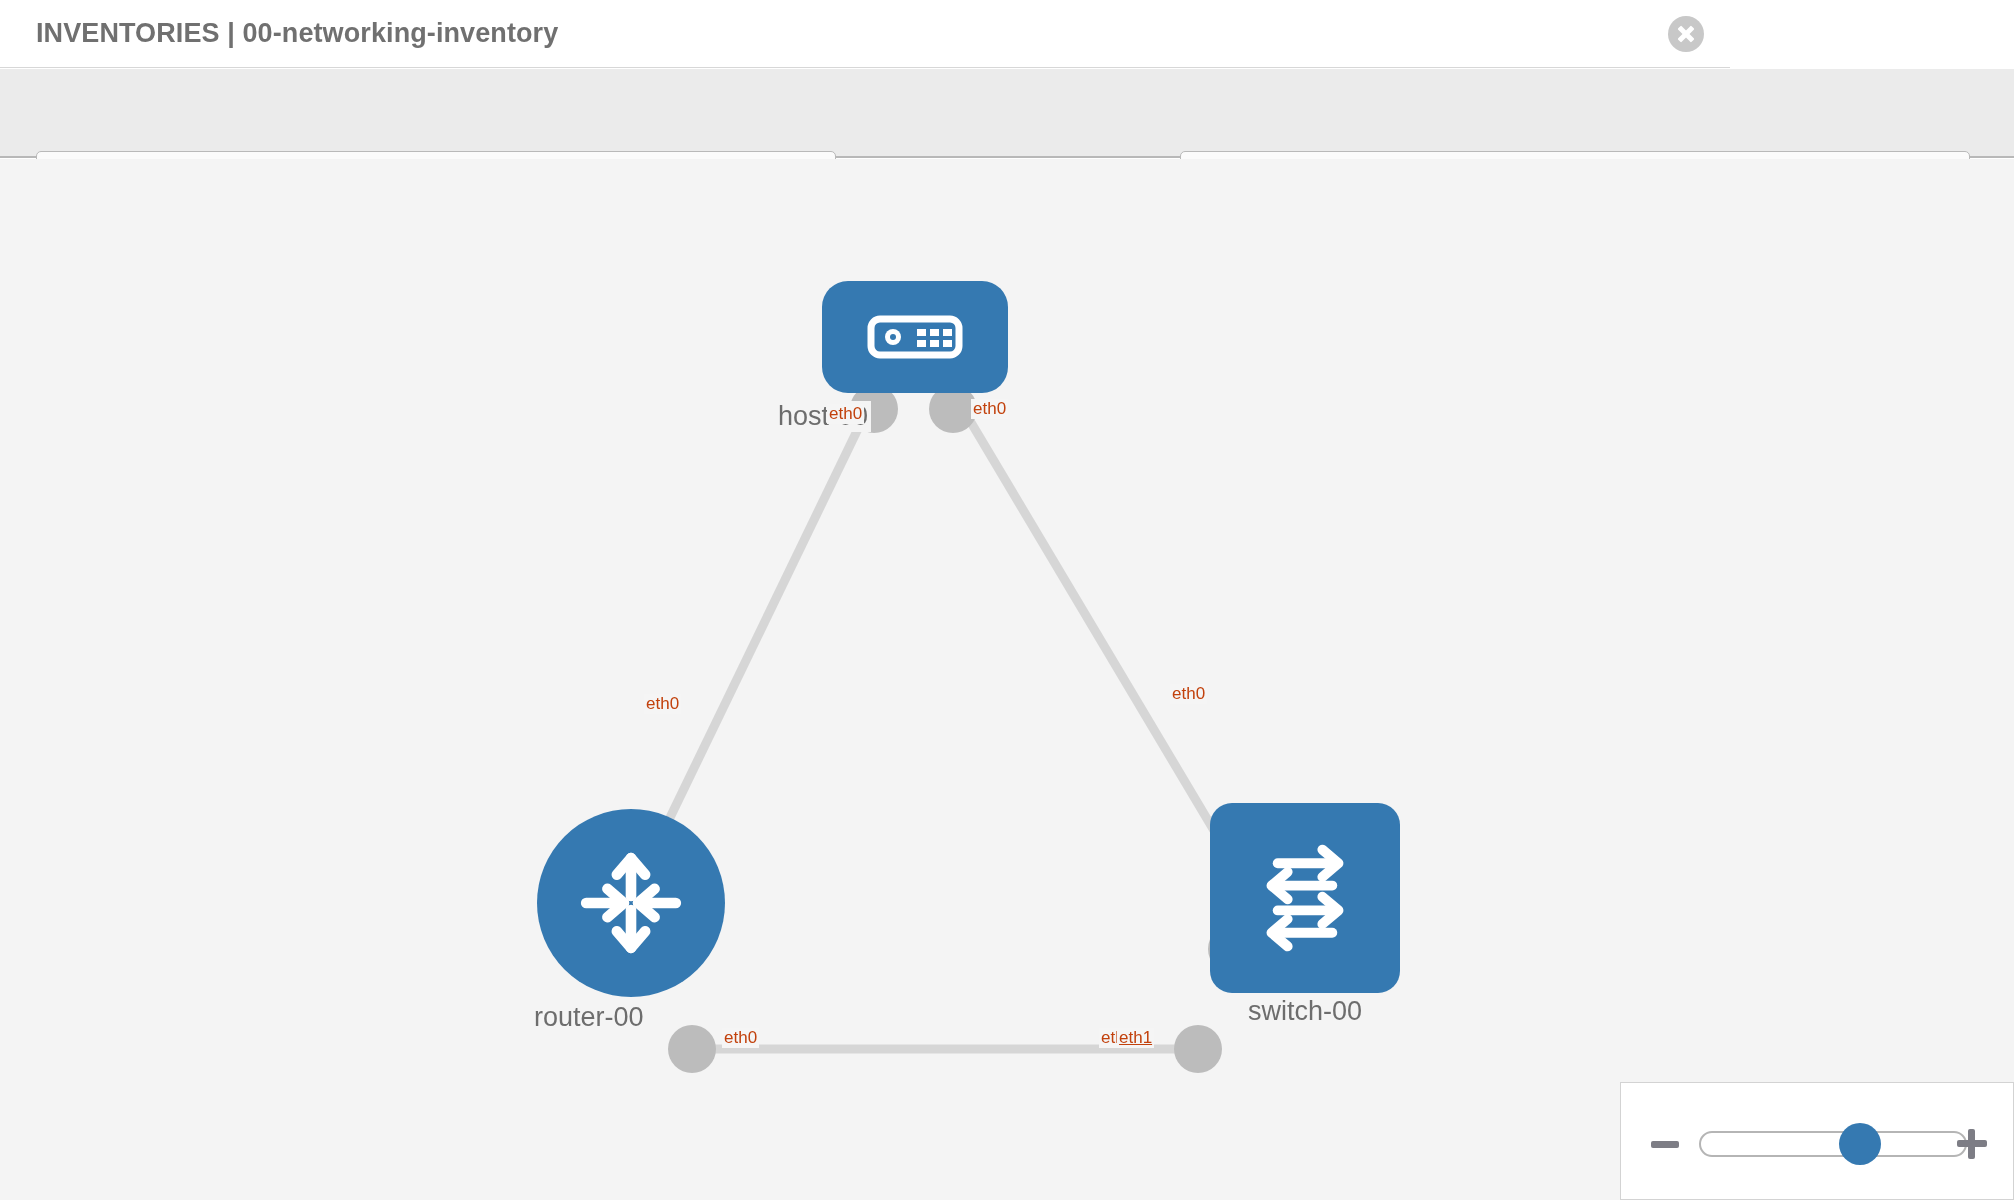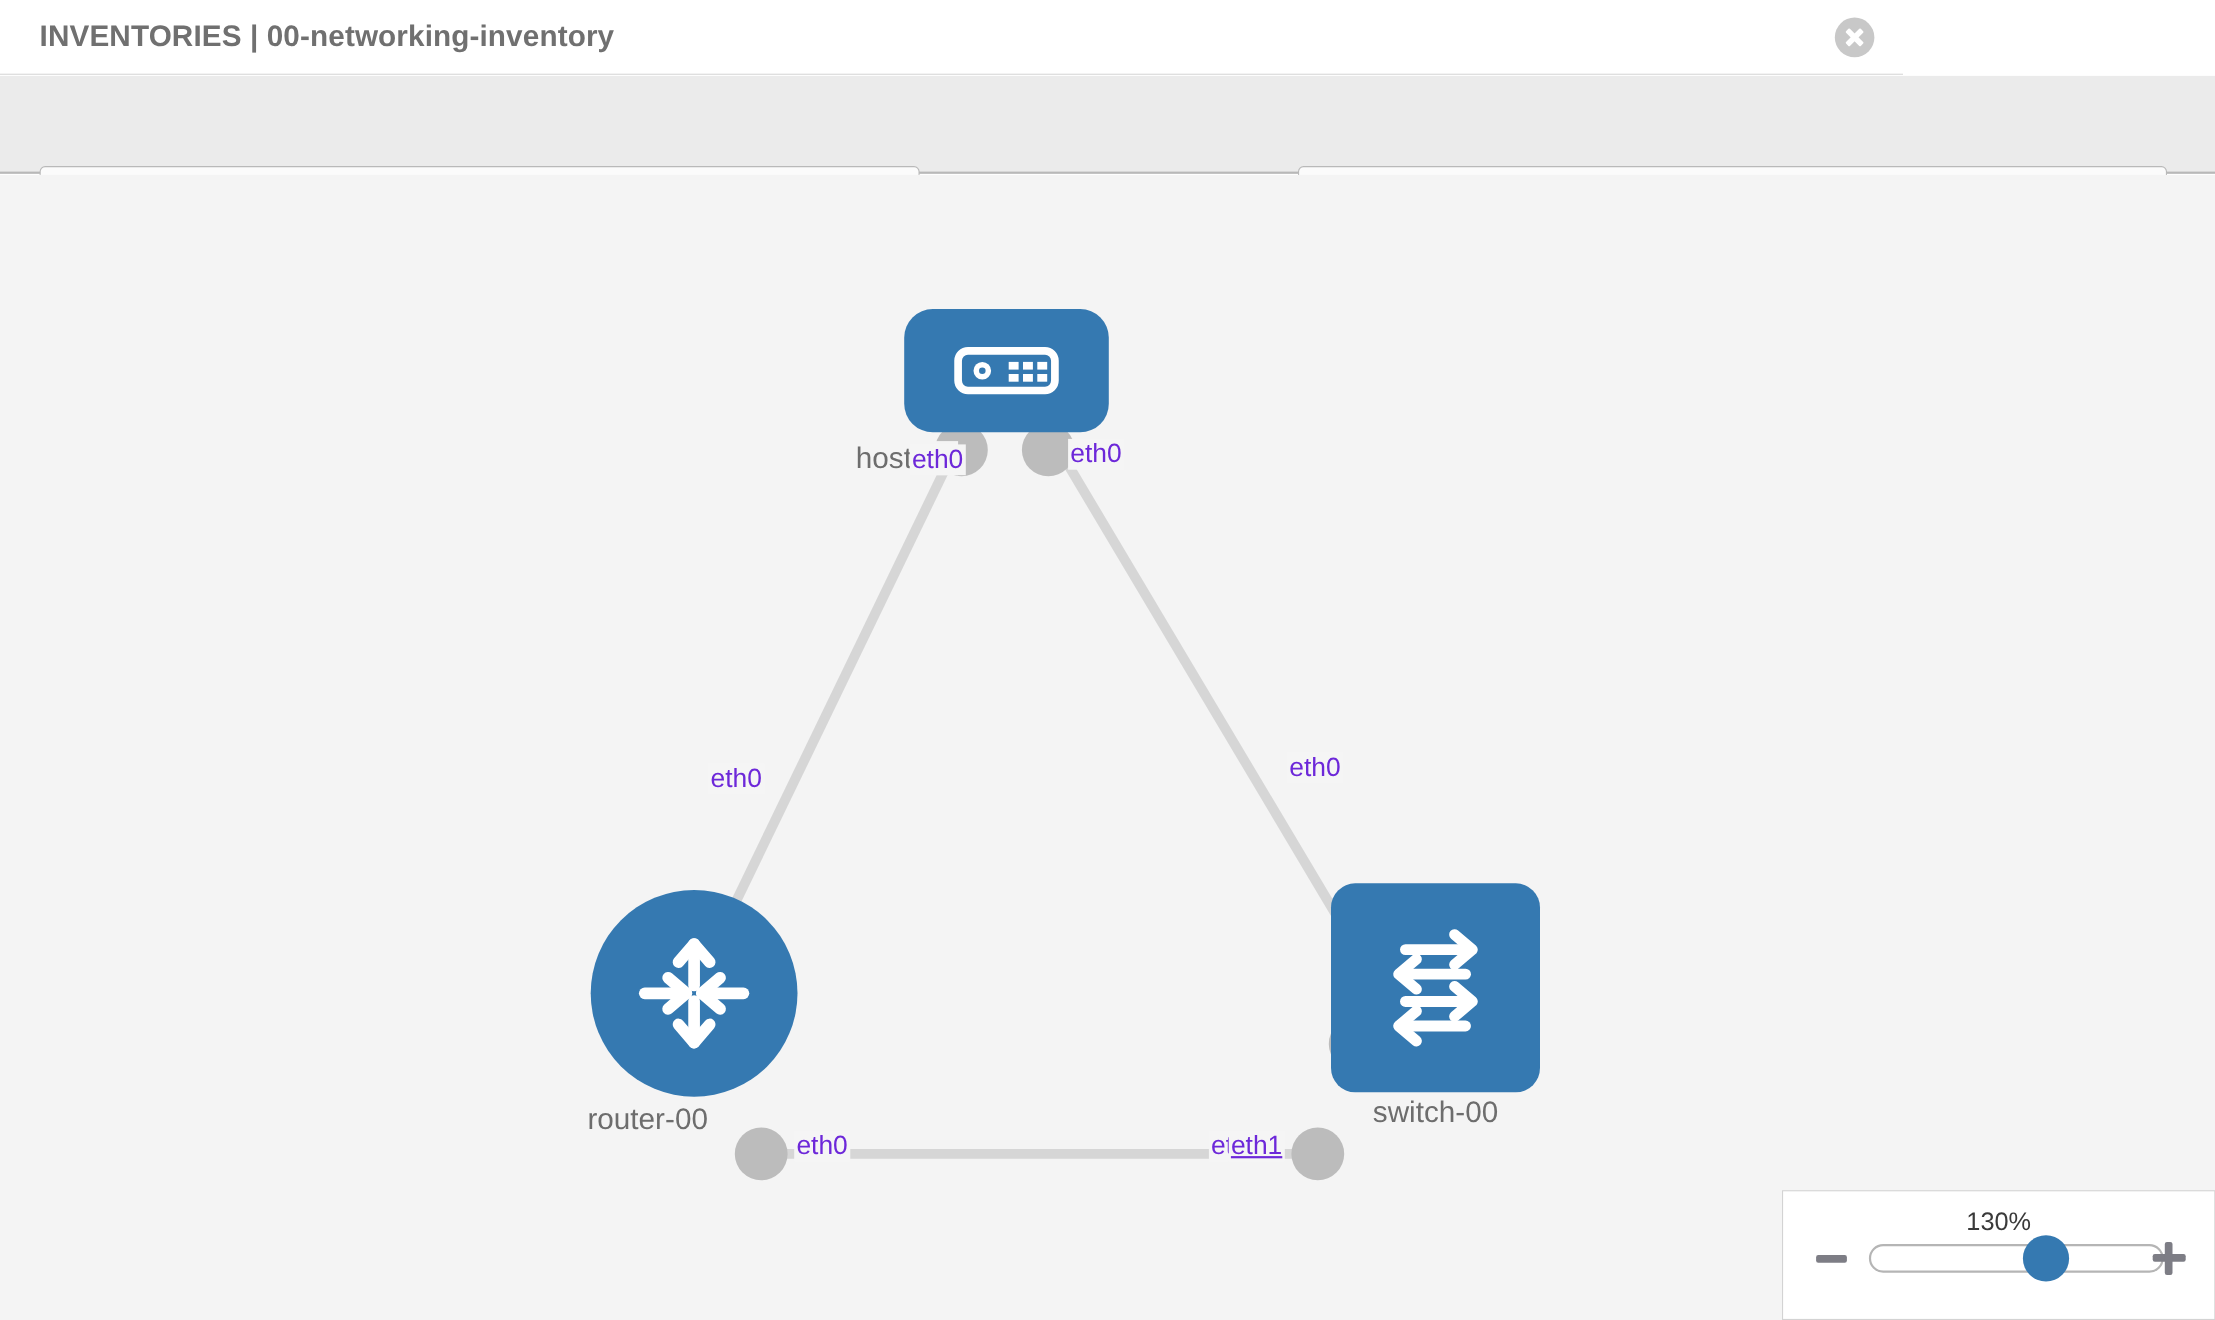--- a/index.html
+++ b/index.html
@@ -82,21 +82,21 @@
   .shape-rsq{border-radius:22px;}
 
   .node-label{
     position:absolute;white-space:nowrap;
     font-size:27px;color:#6d6d6d;
     background:#f4f4f4;padding:0 3px;
     user-select:none;
   }
   .edge-label{
     position:absolute;white-space:nowrap;
-    font-size:24px;color:#6d28d9;
+    font-size:17px;color:#c2410c;
     background:#f5f5f5;padding:0 2px;
     user-select:none;
   }
 
   
   #zoom-panel{
     position:absolute;right:0px;bottom:0px;
     width:394px;height:118px;
     background:#ffffff;border:1px solid #d3d3d3;
     box-sizing:border-box;
@@ -231,20 +231,19 @@
 
   <div class="edge-label" style="left:827px;top:245px;">eth0</div>
   <div class="edge-label" style="left:971px;top:240px;">eth0</div>
   <div class="edge-label" style="left:644px;top:535px;">eth0</div>
   <div class="edge-label" style="left:1170px;top:525px;">eth0</div>
   <div class="edge-label" style="left:722px;top:869px;">eth0</div>
   <div class="edge-label" style="left:1099px;top:869px;">eth0</div>
   <div class="edge-label" style="left:1117px;top:869px;text-decoration:underline;">eth1</div>
 
   <div id="zoom-panel">
-    <div id="zoom-value">130%</div>
     <div id="zoom-minus"></div>
     <div id="zoom-track"></div>
     <div id="zoom-thumb" style="left: 218.12px;"></div>
     <div id="zoom-plus"></div>
   </div>
 
 </div>
 
 </body></html>

